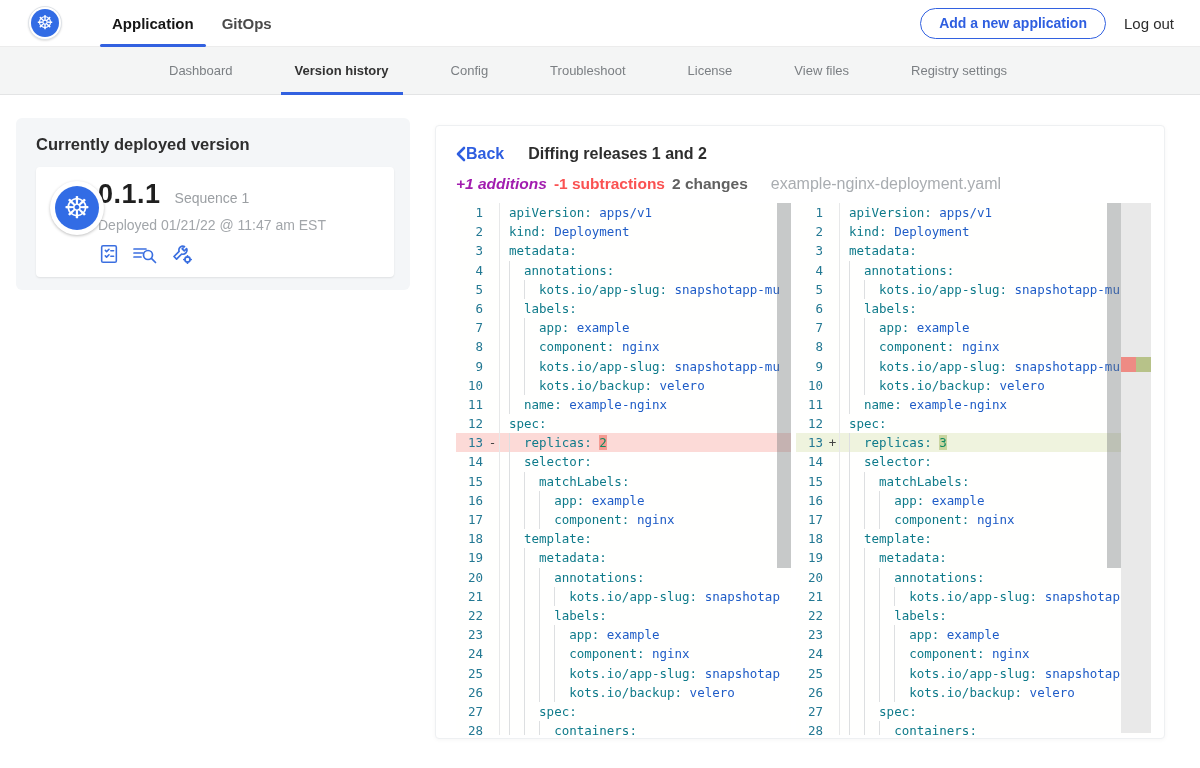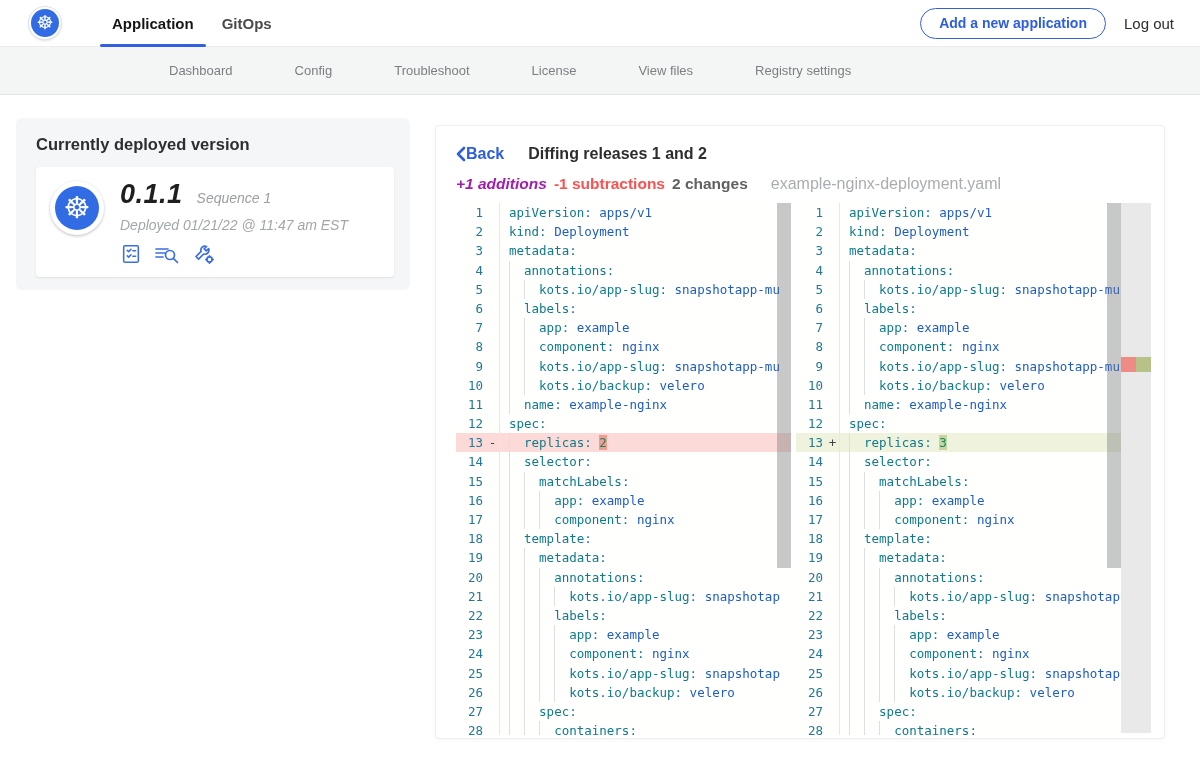--- a/index.html
+++ b/index.html
@@ -39,21 +39,21 @@
   .dep-card { position:absolute; left:16px; top:118px; width:394px; height:172px;
               background:#f4f6f8; border-radius:6px; padding:17px 16px 16px 20px; }
   .dep-title { font-size:16.5px; font-weight:bold; color:#2e2e2e; }
   .dep-inner { margin-top:13px; background:#fff; border-radius:4px;
                box-shadow:0 1px 2px rgba(0,0,0,.09); height:110px; padding:12px 14px; position:relative; }
   .k8s-badge { position:absolute; left:14px; top:14px; width:54px; height:54px; border-radius:50%;
                background:#fff; box-shadow:0 1px 3px rgba(0,0,0,.25);
                display:flex; align-items:center; justify-content:center; }
   .k8s-badge .hept { width:44px; height:44px; border-radius:50%; background:#326ce5; color:#fff;
                      font-size:30px; line-height:44px; text-align:center; }
-  .dep-text { margin-left:70px;font-style:italic; }
+  .dep-text { margin-left:48px; }
   .ver-row { display:flex; align-items:baseline; gap:14px; }
   .ver-num { font-size:27px; font-weight:bold; color:#1f1f1f; letter-spacing:.5px; }
   .ver-seq { font-size:14px; color:#9b9fa3; }
   .dep-date { margin-top:7px; font-size:14px; color:#a2a6aa; }
   .dep-icons { margin-top:9px; display:flex; align-items:center; gap:12px; }
   .dep-icons svg { display:block; cursor:pointer; }
 
   
   .diff-card { position:absolute; left:435px; top:125px; width:730px; height:614px;
                background:#fff; border:1px solid #eef0f2; border-radius:4px;
@@ -108,20 +108,21 @@
       <div class="toptab">GitOps</div>
     </div>
   <div class="topnav-right">
     <button class="add-app-btn">Add a new application</button>
     <span class="logout">Log out</span>
   </div>
 </div>
 
 <div class="subnav" id="subTabs">
     <div class="subtab">Dashboard</div>
+    <div class="subtab active">Version history</div>
     <div class="subtab">Config</div>
     <div class="subtab">Troubleshoot</div>
     <div class="subtab">License</div>
     <div class="subtab">View files</div>
     <div class="subtab">Registry settings</div>
   </div>
 
 <div class="dep-card">
   <div class="dep-title">Currently deployed version</div>
   <div class="dep-inner">

